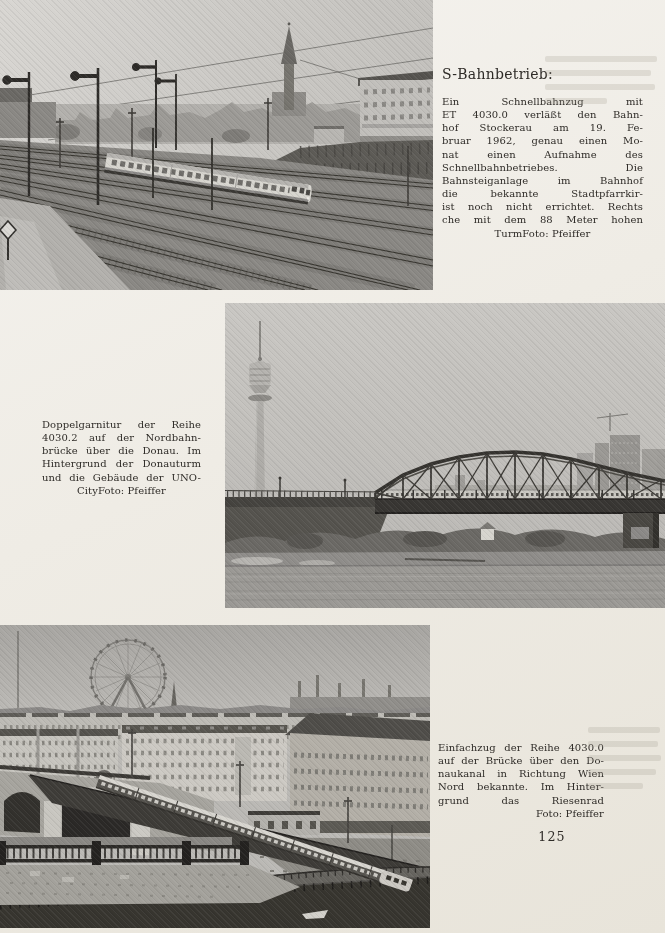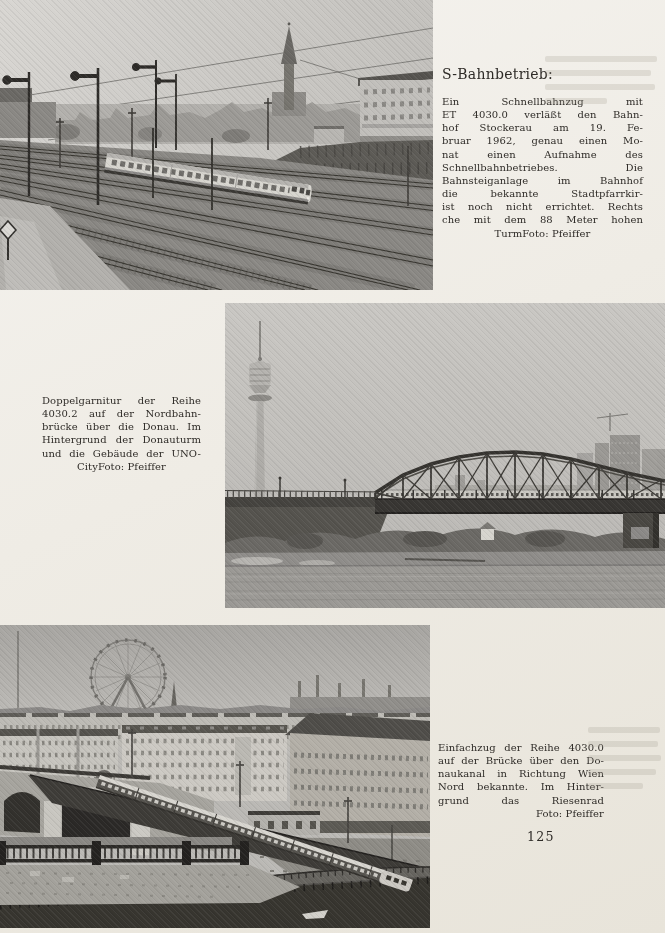--- a/index.html
+++ b/index.html
@@ -492,42 +492,42 @@
   <div class="cl">Bahnsteiganlage im Bahnhof</div>
   <div class="cl">die bekannte Stadtpfarrkir-</div>
   <div class="cl">ist noch nicht errichtet. Rechts</div>
   <div class="cl">che mit dem 88 Meter hohen</div>
   <div class="cl split">
     <span>Turm</span>
     <span>Foto: Pfeiffer</span>
   </div>
 </div>
 
-<div class="caption" style="left:42px;top:394px;width:159px">
+<div class="caption" style="left:42px;top:418px;width:159px">
   <div class="cl">Doppelgarnitur der Reihe</div>
   <div class="cl">4030.2 auf der Nordbahn-</div>
   <div class="cl">brücke über die Donau. Im</div>
   <div class="cl">Hintergrund der Donauturm</div>
   <div class="cl">und die Gebäude der UNO-</div>
   <div class="cl split">
     <span>City</span>
     <span>Foto: Pfeiffer</span>
   </div>
 </div>
 
 <div class="caption" style="left:438px;top:741px;width:166px">
   <div class="cl">Einfachzug der Reihe 4030.0</div>
   <div class="cl">auf der Brücke über den Do-</div>
   <div class="cl">naukanal in Richtung Wien</div>
   <div class="cl">Nord bekannte. Im Hinter-</div>
   <div class="cl">grund das Riesenrad</div>
   <div class="cl right">Foto: Pfeiffer</div>
 </div>
 
-<div class="pagenum" style="left:527px;top:829px;width:50px;">125</div>
+<div class="pagenum" style="left:527px;top:829px;width:50px;text-align:center">125</div>
 
 <div class="ghost" style="left:545px;top:56px;width:114px">
   <div class="gl" style="width:112px"></div>
   <div class="gl" style="width:106px"></div>
   <div class="gl" style="width:110px"></div>
   <div class="gl" style="width:62px"></div>
 </div>
 <div class="ghost" style="left:588px;top:727px;width:74px">
   <div class="gl" style="width:72px"></div>
   <div class="gl" style="width:70px"></div>

